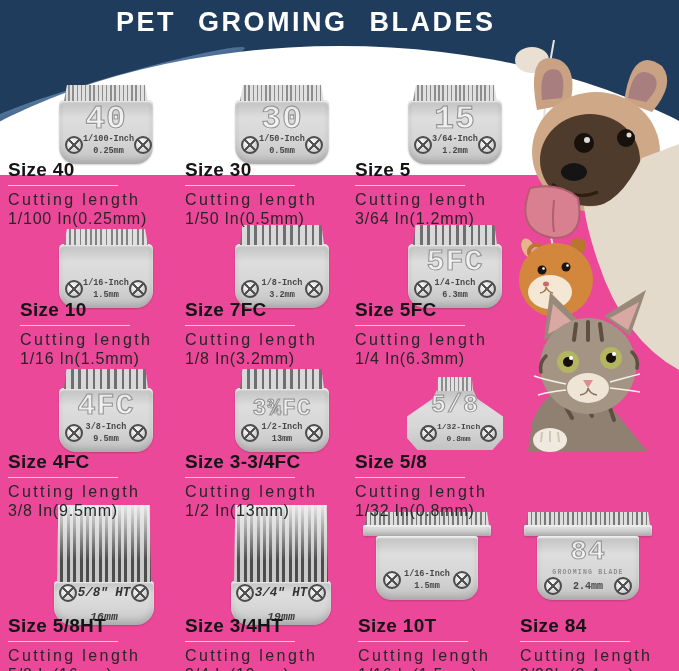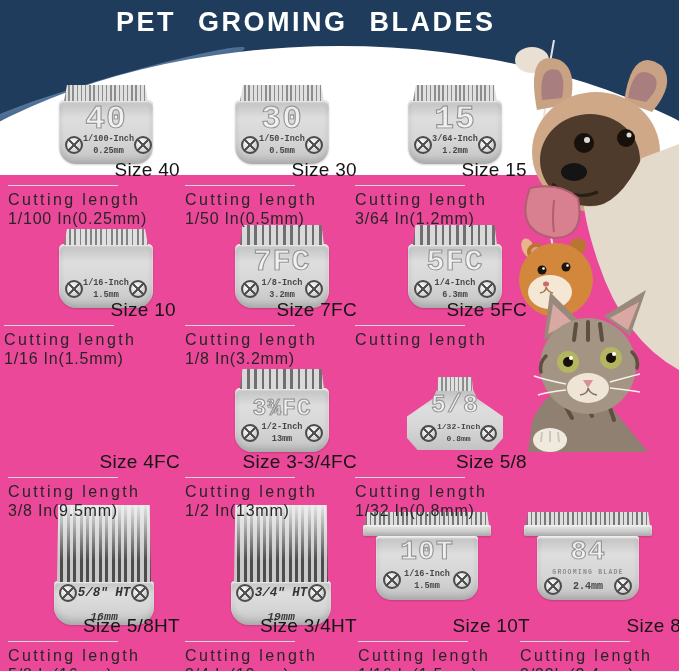--- a/index.html
+++ b/index.html
@@ -76,21 +76,21 @@
   .tb .bar{position:absolute;left:0;top:13px;width:128px;height:11px;border-radius:2px;}
   .tb .tbody{position:absolute;left:13px;top:24px;width:102px;height:64px;
              border-radius:3px 3px 15px 15px;}
   .tb .engr{top:0;font-size:28px;}
   .tb .srow{left:7px;right:7px;bottom:7px;}
   .tb .sub{position:absolute;left:0;right:0;top:33px;text-align:center;font-size:6.5px;
            font-weight:700;letter-spacing:1.2px;color:#8e8e8e;white-space:nowrap;}
 
   
   .lbl{position:absolute;width:172px;white-space:nowrap;z-index:3;}
-  .size{font-weight:400;font-size:19px;color:#141414;line-height:1.05;letter-spacing:.3px;text-align:right;}
+  .size{font-weight:700;font-size:19px;color:#141414;line-height:1.05;letter-spacing:.3px;}
   .rule{width:110px;height:1px;background:#d8d8d8;margin:5px 0 5px;}
   .cl{font-size:16px;color:#262626;letter-spacing:2.4px;line-height:1.1;}
   .val{font-size:16px;color:#262626;letter-spacing:.8px;line-height:1.15;margin-top:1px;}
 
   .pets{position:absolute;left:492px;top:40px;width:187px;height:412px;z-index:6;}
 </style>
 </head>
 <body>
 
 <div id="page">
@@ -146,47 +146,46 @@
     <div class="srow">
         <span class="screw"></span>
       <span class="spec">
           <span>3/64-Inch</span>
           <span>1.2mm</span>
         </span>
       <span class="screw"></span>
       </div>
   </div>
   <div class="lbl" style="left:355px;top:160px">
-    <div class="size">Size 15</div>
+    <div class="size">Size 5</div>
     <div class="rule"></div>
     <div class="cl">Cutting length</div>
     <div class="val">3/64 In(1.2mm)</div>
   </div>
 
   <div class="blade std metal" style="left:59px;top:244px">
     <div class="teeth med"></div>
     <div class="srow">
         <span class="screw"></span>
       <span class="spec">
           <span>1/16-Inch</span>
           <span>1.5mm</span>
         </span>
       <span class="screw"></span>
       </div>
   </div>
-  <div class="lbl" style="left:4px;top:300px">
+  <div class="lbl" style="left:20px;top:300px">
     <div class="size">Size 10</div>
     <div class="rule"></div>
     <div class="cl">Cutting length</div>
     <div class="val">1/16 In(1.5mm)</div>
   </div>
 
   <div class="blade std metal" style="left:235px;top:244px">
     <div class="teeth wide" style="top:-19px;height:20px"></div>
-    <div class="engr" style="font-size:30px">7FC</div>
     <div class="srow">
         <span class="screw"></span>
       <span class="spec">
           <span>1/8-Inch</span>
           <span>3.2mm</span>
         </span>
       <span class="screw"></span>
       </div>
   </div>
   <div class="lbl" style="left:185px;top:300px">
@@ -205,22 +204,35 @@
           <span>1/4-Inch</span>
           <span>6.3mm</span>
         </span>
       <span class="screw"></span>
       </div>
   </div>
   <div class="lbl" style="left:355px;top:300px">
     <div class="size">Size 5FC</div>
     <div class="rule"></div>
     <div class="cl">Cutting length</div>
-  </div>
-
+    <div class="val">1/4 In(6.3mm)</div>
+  </div>
+
+  <div class="blade std metal" style="left:59px;top:388px">
+    <div class="teeth wide" style="top:-19px;height:20px"></div>
+    <div class="engr" style="font-size:30px">4FC</div>
+    <div class="srow">
+        <span class="screw"></span>
+      <span class="spec">
+          <span>3/8-Inch</span>
+          <span>9.5mm</span>
+        </span>
+      <span class="screw"></span>
+      </div>
+  </div>
   <div class="lbl" style="left:8px;top:452px">
     <div class="size">Size 4FC</div>
     <div class="rule"></div>
     <div class="cl">Cutting length</div>
     <div class="val">3/8 In(9.5mm)</div>
   </div>
 
   <div class="blade std metal" style="left:235px;top:388px">
     <div class="teeth wide" style="top:-19px;height:20px"></div>
     <div class="engr" style="font-size:23px;top:8px">3¾FC</div>
@@ -288,21 +300,20 @@
     <div class="size">Size 3/4HT</div>
     <div class="rule"></div>
     <div class="cl">Cutting length</div>
     <div class="val">3/4 In(19mm)</div>
   </div>
 
   <div class="blade tb" style="left:363px;top:512px">
     <div class="tteeth"></div>
     <div class="bar metal"></div>
     <div class="tbody metal">
-      <div class="engr">10T</div>
       <div class="srow">
           <span class="screw"></span>
         <span class="spec">
             <span>1/16-Inch</span>
             <span>1.5mm</span>
           </span>
         <span class="screw"></span>
         </div>
     </div>
   </div>

